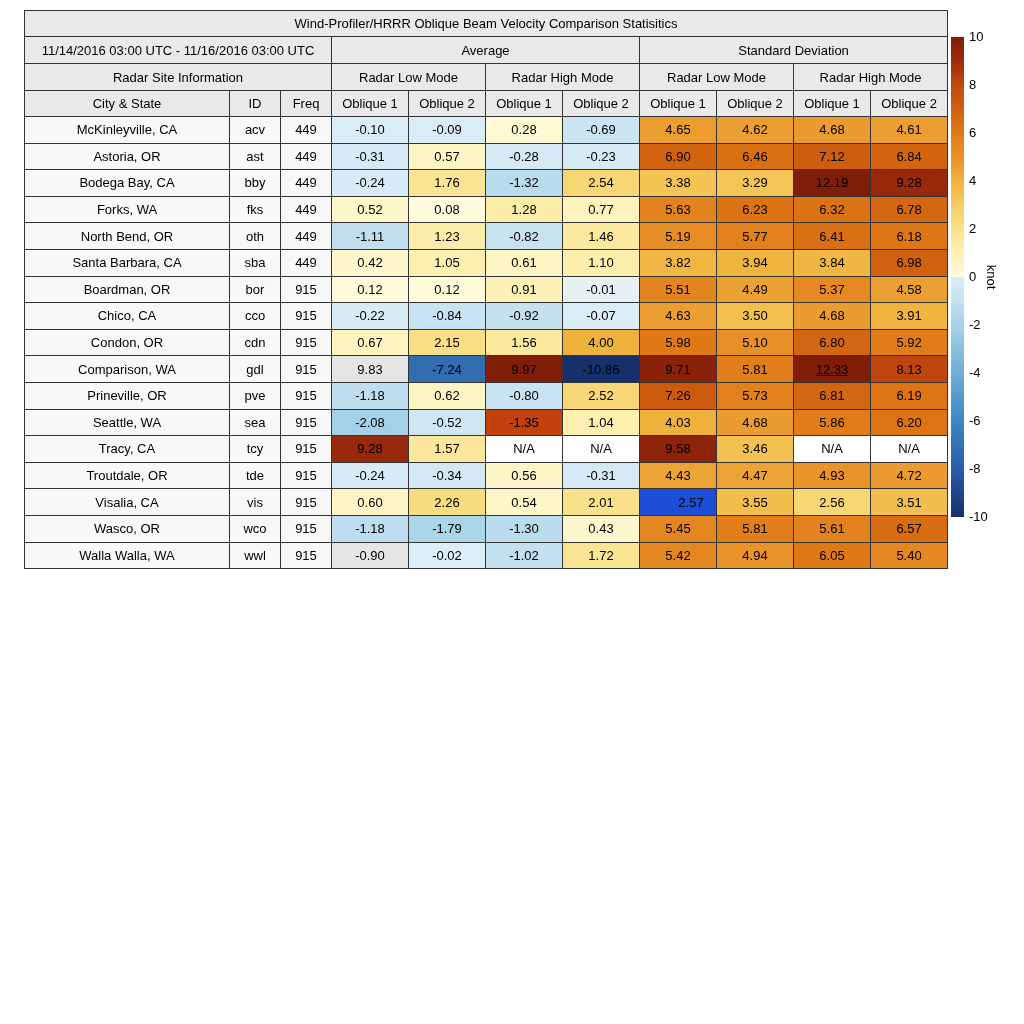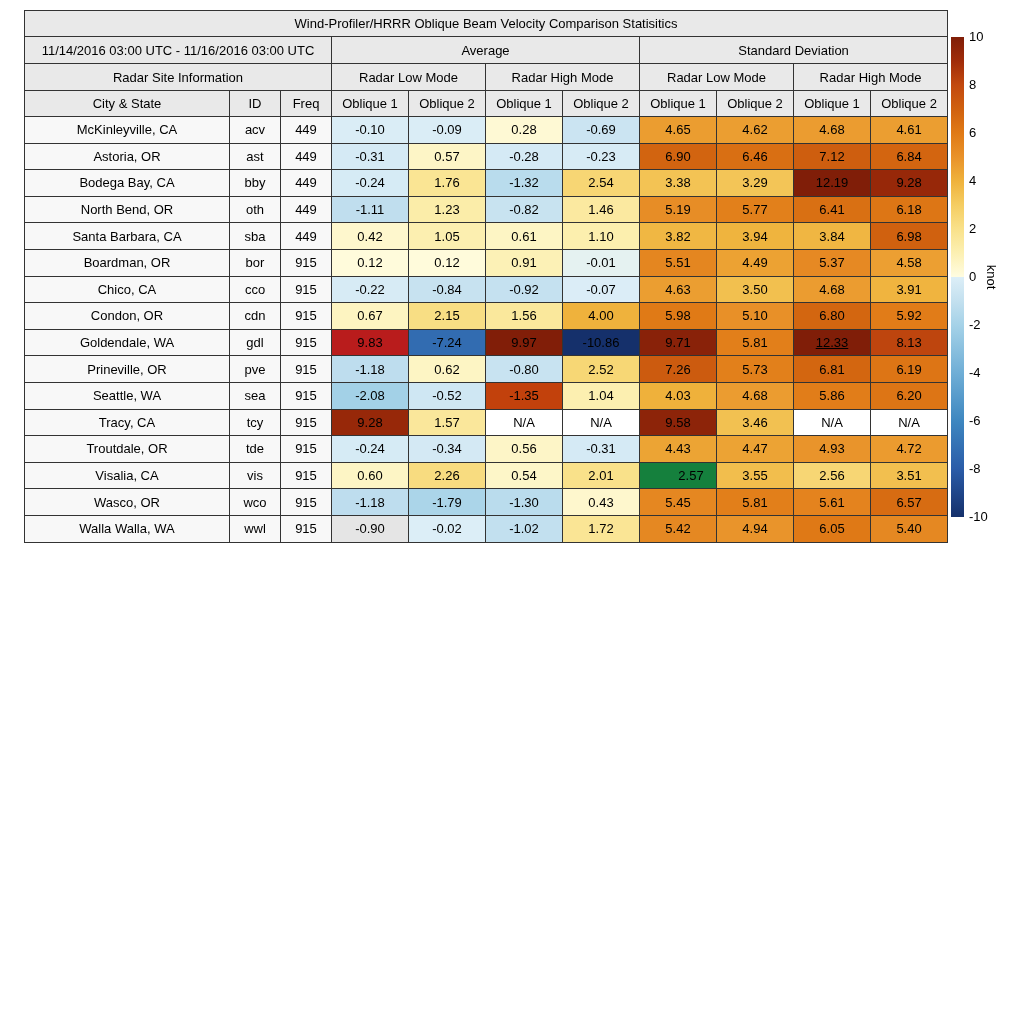--- a/index.html
+++ b/index.html
@@ -105,20 +105,33 @@
           <td class="val" style="background: rgb(214, 235, 245);">-0.24</td>
           <td class="val" style="background: rgb(250, 229, 148);">1.76</td>
           <td class="val" style="background: rgb(185, 220, 237);">-1.32</td>
           <td class="val" style="background: rgb(247, 214, 116);">2.54</td>
           <td class="val" style="background: rgb(243, 195, 84);">3.38</td>
           <td class="val" style="background: rgb(243, 197, 87);">3.29</td>
           <td class="val" style="background: rgb(128, 30, 8);">12.19</td>
           <td class="val" style="background: rgb(151, 40, 9);">9.28</td>
         </tr>
         <tr>
+          <td class="site">Forks, WA</td>
+          <td class="site">fks</td>
+          <td class="site">449</td>
+          <td class="val" style="background: rgb(253, 246, 201);">0.52</td>
+          <td class="val" style="background: rgb(255, 251, 221);">0.08</td>
+          <td class="val" style="background: rgb(251, 236, 167);">1.28</td>
+          <td class="val" style="background: rgb(253, 243, 189);">0.77</td>
+          <td class="val" style="background: rgb(227, 131, 29);">5.63</td>
+          <td class="val" style="background: rgb(220, 116, 20);">6.23</td>
+          <td class="val" style="background: rgb(219, 114, 20);">6.32</td>
+          <td class="val" style="background: rgb(212, 103, 17);">6.78</td>
+        </tr>
+        <tr>
           <td class="site">North Bend, OR</td>
           <td class="site">oth</td>
           <td class="site">449</td>
           <td class="val" style="background: rgb(192, 222, 238);">-1.11</td>
           <td class="val" style="background: rgb(251, 237, 169);">1.23</td>
           <td class="val" style="background: rgb(200, 227, 240);">-0.82</td>
           <td class="val" style="background: rgb(251, 233, 160);">1.46</td>
           <td class="val" style="background: rgb(231, 141, 38);">5.19</td>
           <td class="val" style="background: rgb(226, 128, 27);">5.77</td>
           <td class="val" style="background: rgb(217, 112, 19);">6.41</td>
@@ -170,24 +183,24 @@
           <td class="val" style="background: rgb(253, 244, 193);">0.67</td>
           <td class="val" style="background: rgb(248, 222, 132);">2.15</td>
           <td class="val" style="background: rgb(250, 232, 156);">1.56</td>
           <td class="val" style="background: rgb(239, 178, 60); margin-left: 16px;">4.00</td>
           <td class="val" style="background: rgb(224, 122, 22);">5.98</td>
           <td class="val" style="background: rgb(232, 144, 40);">5.10</td>
           <td class="val" style="background: rgb(211, 102, 16);">6.80</td>
           <td class="val" style="background: rgb(225, 124, 24);">5.92</td>
         </tr>
         <tr>
-          <td class="site">Goldendale, WA</td>
+          <td class="site">Comparison, WA</td>
           <td class="site">gdl</td>
           <td class="site">915</td>
-          <td class="val" style="background: #b91c1c;">9.83</td>
+          <td class="val" style="background: #e5e5e5;">9.83</td>
           <td class="val" style="background: rgb(50, 108, 177);">-7.24</td>
           <td class="val" style="background: rgb(129, 30, 8);">9.97</td>
           <td class="val" style="background: rgb(21, 48, 107);">-10.86</td>
           <td class="val" style="background: rgb(137, 34, 9);">9.71</td>
           <td class="val" style="background: rgb(226, 127, 26);">5.81</td>
           <td class="val" style="background: rgb(128, 30, 8); text-decoration: underline;">12.33</td>
           <td class="val" style="background: rgb(190, 69, 14);">8.13</td>
         </tr>
         <tr>
           <td class="site">Prineville, OR</td>
@@ -242,21 +255,21 @@
           <td class="val" style="background: rgb(235, 155, 47);">4.72</td>
         </tr>
         <tr>
           <td class="site">Visalia, CA</td>
           <td class="site">vis</td>
           <td class="site">915</td>
           <td class="val" style="background: rgb(253, 245, 197);">0.60</td>
           <td class="val" style="background: rgb(248, 220, 128);">2.26</td>
           <td class="val" style="background: rgb(253, 246, 200);">0.54</td>
           <td class="val" style="background: rgb(249, 225, 138);">2.01</td>
-          <td class="val" style="background: #15803d; padding-left: 26px;">2.57</td>
+          <td class="val" style="background: #1d4ed8; padding-left: 26px;">2.57</td>
           <td class="val" style="background: rgb(242, 190, 77);">3.55</td>
           <td class="val" style="background: rgb(247, 214, 116);">2.56</td>
           <td class="val" style="background: rgb(242, 191, 79);">3.51</td>
         </tr>
         <tr>
           <td class="site">Wasco, OR</td>
           <td class="site">wco</td>
           <td class="site">915</td>
           <td class="val" style="background: rgb(190, 221, 238);">-1.18</td>
           <td class="val" style="background: rgb(171, 213, 233);">-1.79</td>

